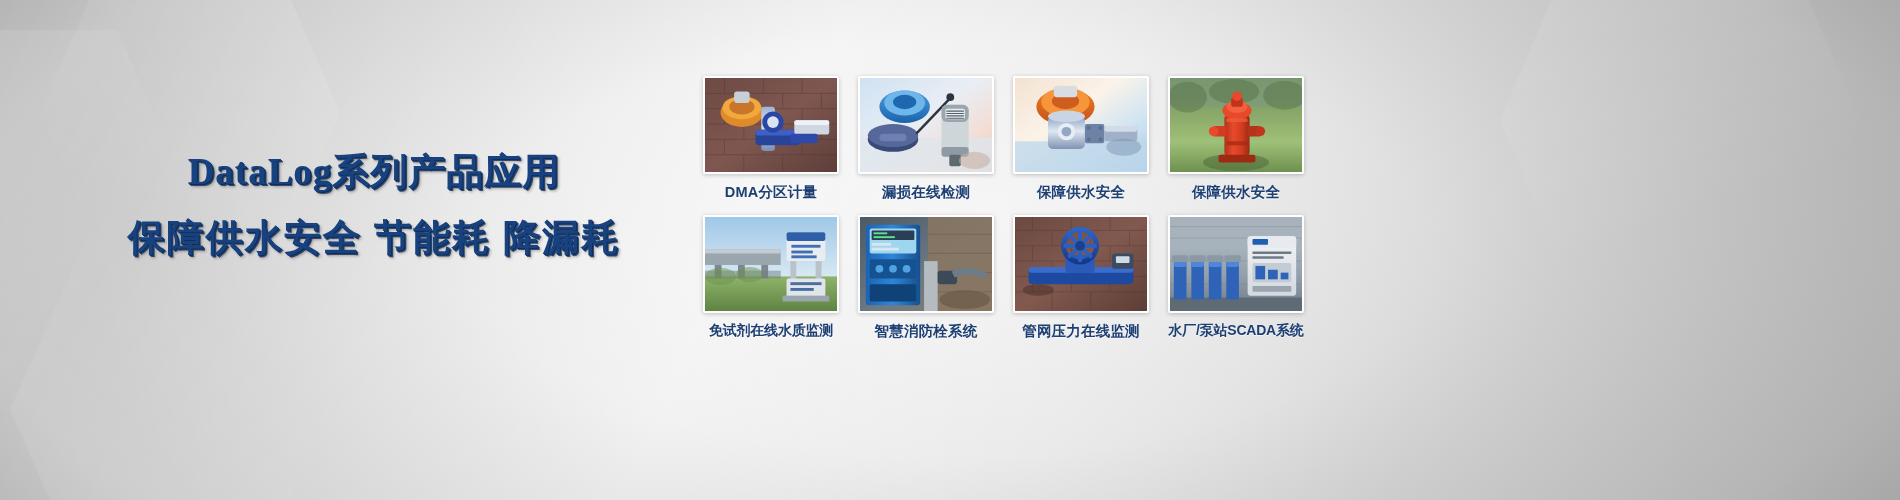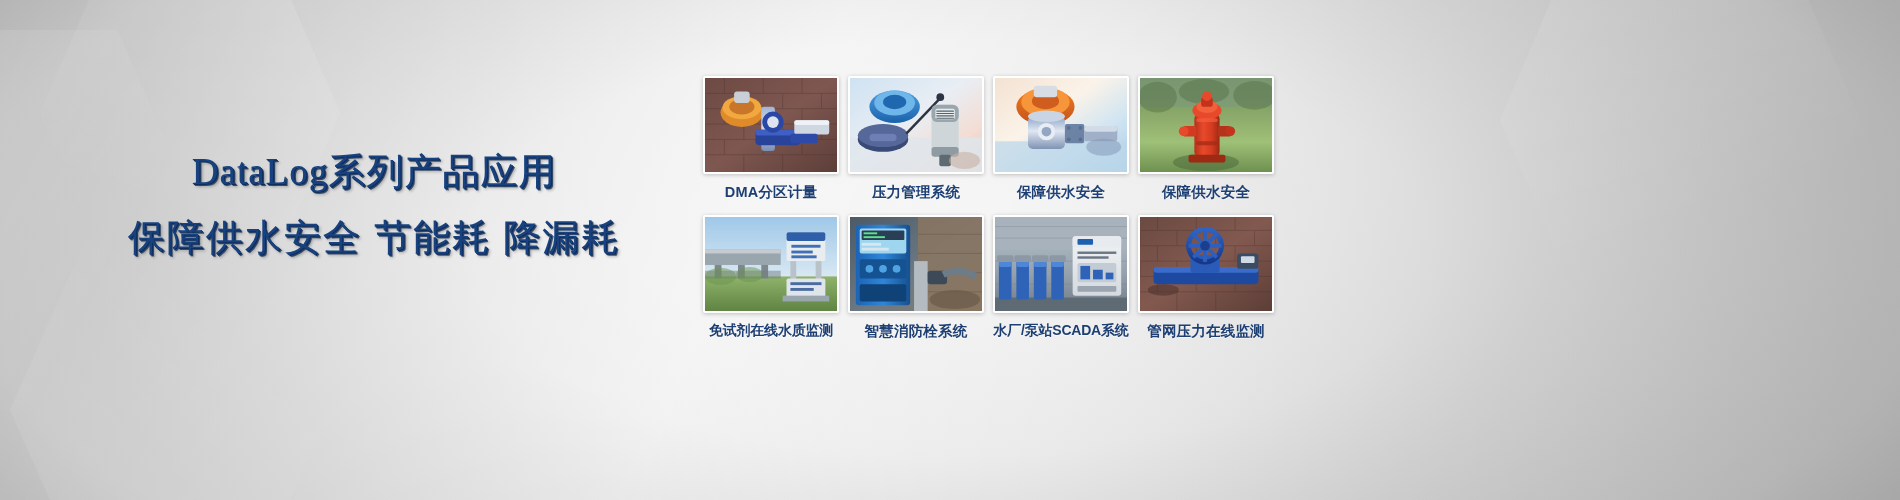--- a/index.html
+++ b/index.html
@@ -56,21 +56,21 @@
             background:linear-gradient(160deg, rgba(255,255,255,.30), rgba(190,190,190,0) 70%); }
 
   
   .headline {
     position:absolute;
     left:0; top:150px; width:700px;
     text-align:center;
     z-index:5;
   }
   .headline .line {
-    font-weight:normal;
+    font-weight:bold;
     color:#17427f;
     letter-spacing:1px;
     white-space:nowrap;
     text-shadow:
       1px 1px 0 #0f2d5c,
       2px 2px 0 rgba(12,38,76,.75),
       3px 3px 3px rgba(0,0,0,.30);
     padding-left: 48px;
   }
   .headline .line1 {
@@ -87,21 +87,21 @@
 
   
   .grid {
     position:absolute;
     left:703px; top:76px;
     width:580px;
     z-index:5;
   }
   .grid-row {
     display:flex;
-    gap:9px;
+    gap:19px;
     margin-bottom:13px;
   }
   .card {
     width:136px;
   }
   .thumb {
     width:136px; height:98px;
     border:2px solid #ffffff;
     border-radius:2px;
     box-shadow:0 1px 4px rgba(0,0,0,.22);
@@ -212,21 +212,21 @@
             <rect x="84" y="28" width="28" height="18" rx="6" fill="#9aa6ad"></rect>
             <rect x="88" y="32" width="20" height="11" rx="2" fill="#e7ecef"></rect>
             <g stroke="#55626b" stroke-width="1.2">
               <path d="M89 34.5H107M89 37H107M89 39.5H107M89 42H107"></path>
             </g>
             <rect x="84" y="72" width="28" height="10" rx="3" fill="#8e9ba2"></rect>
             <rect x="92" y="80" width="12" height="12" rx="2" fill="#5d6a72"></rect>
             <ellipse cx="118" cy="86" rx="16" ry="9" fill="#c8b0a4" opacity=".6"></ellipse>
           </svg>
         </div>
-        <div class="caption">压力管理系统</div>
+        <div class="caption">漏损在线检测</div>
       </div>
 
       <div class="card">
         <div class="thumb">
           <svg viewBox="0 0 136 98" preserveAspectRatio="none">
             <defs>
               <linearGradient id="mtBg" x1="0" y1="0" x2="1" y2="1">
                 <stop offset="0" stop-color="#f3e2d2"></stop>
                   <stop offset=".4" stop-color="#fbf3e9"></stop>
                 <stop offset=".7" stop-color="#cfe4f2"></stop>
@@ -403,20 +403,60 @@
             <ellipse cx="108" cy="86" rx="26" ry="10" fill="#6b5a48" opacity=".7"></ellipse>
           </svg>
         </div>
         <div class="caption">智慧消防栓系统</div>
       </div>
 
       <div class="card">
         <div class="thumb">
           <svg viewBox="0 0 136 98" preserveAspectRatio="none">
             <defs>
+              <linearGradient id="pvBg" x1="0" y1="0" x2="1" y2="1">
+                <stop offset="0" stop-color="#6b4a42"></stop>
+                  <stop offset=".5" stop-color="#82594f"></stop>
+                <stop offset="1" stop-color="#5c3e37"></stop>
+              </linearGradient>
+              <linearGradient id="whG" x1="0" y1="0" x2="0" y2="1">
+                <stop offset="0" stop-color="#2f64c4"></stop>
+                  <stop offset="1" stop-color="#15388a"></stop>
+              </linearGradient>
+            </defs>
+            <rect width="136" height="98" fill="url(#pvBg)"></rect>
+            <g opacity=".32" stroke="#46302b" stroke-width="1">
+              <path d="M0 14H136M0 30H136M0 46H136M0 62H136M0 78H136"></path>
+              <path d="M18 0V14M58 0V14M98 0V14M0 14V30M38 14V30M78 14V30M118 14V30
+                       M18 30V46M58 30V46M98 30V46M0 46V62M38 46V62M78 46V62M118 46V62
+                       M18 62V78M58 62V78M98 62V78M38 78V98M78 78V98"></path>
+            </g>
+            <rect x="14" y="52" width="108" height="18" rx="4" fill="#1d4aa0"></rect>
+            <rect x="14" y="52" width="108" height="6" rx="3" fill="#3b6ccc"></rect>
+            <rect x="52" y="40" width="30" height="18" rx="3" fill="#2b5bb8"></rect>
+            <g stroke="#1a3f8c" stroke-width="4" fill="none">
+              <circle cx="67" cy="30" r="17"></circle>
+            </g>
+            <circle cx="67" cy="30" r="17" fill="none" stroke="url(#whG)" stroke-width="5"></circle>
+            <g stroke="#2d5fc0" stroke-width="4">
+              <path d="M67 13V47M50 30H84M55 18L79 42M79 18L55 42"></path>
+            </g>
+            <circle cx="67" cy="30" r="5" fill="#1a3f8c"></circle>
+            <rect x="100" y="38" width="22" height="16" rx="3" fill="#3b4c62"></rect>
+            <rect x="104" y="41" width="14" height="7" rx="1" fill="#cfdae6"></rect>
+            <ellipse cx="24" cy="76" rx="16" ry="6" fill="#4a322c" opacity=".55"></ellipse>
+          </svg>
+        </div>
+        <div class="caption">管网压力在线监测</div>
+      </div>
+
+      <div class="card">
+        <div class="thumb">
+          <svg viewBox="0 0 136 98" preserveAspectRatio="none">
+            <defs>
               <linearGradient id="scBg" x1="0" y1="0" x2="0" y2="1">
                 <stop offset="0" stop-color="#b9c3cc"></stop>
                   <stop offset=".6" stop-color="#95a2ad"></stop>
                 <stop offset="1" stop-color="#6e7a85"></stop>
               </linearGradient>
               <linearGradient id="pnlG" x1="0" y1="0" x2="0" y2="1">
                 <stop offset="0" stop-color="#f2f4f6"></stop>
                   <stop offset="1" stop-color="#d3d9df"></stop>
               </linearGradient>
             </defs>
@@ -455,55 +495,15 @@
             <g fill="#2f63b8">
               <rect x="88" y="51" width="10" height="14"></rect>
               <rect x="101" y="55" width="10" height="10"></rect>
               <rect x="114" y="58" width="8" height="7"></rect>
             </g>
             <rect x="85" y="72" width="40" height="6" rx="1" fill="#9aa5b0"></rect>
           </svg>
         </div>
         <div class="caption wide">水厂/泵站SCADA系统</div>
       </div>
-
-      <div class="card">
-        <div class="thumb">
-          <svg viewBox="0 0 136 98" preserveAspectRatio="none">
-            <defs>
-              <linearGradient id="pvBg" x1="0" y1="0" x2="1" y2="1">
-                <stop offset="0" stop-color="#6b4a42"></stop>
-                  <stop offset=".5" stop-color="#82594f"></stop>
-                <stop offset="1" stop-color="#5c3e37"></stop>
-              </linearGradient>
-              <linearGradient id="whG" x1="0" y1="0" x2="0" y2="1">
-                <stop offset="0" stop-color="#2f64c4"></stop>
-                  <stop offset="1" stop-color="#15388a"></stop>
-              </linearGradient>
-            </defs>
-            <rect width="136" height="98" fill="url(#pvBg)"></rect>
-            <g opacity=".32" stroke="#46302b" stroke-width="1">
-              <path d="M0 14H136M0 30H136M0 46H136M0 62H136M0 78H136"></path>
-              <path d="M18 0V14M58 0V14M98 0V14M0 14V30M38 14V30M78 14V30M118 14V30
-                       M18 30V46M58 30V46M98 30V46M0 46V62M38 46V62M78 46V62M118 46V62
-                       M18 62V78M58 62V78M98 62V78M38 78V98M78 78V98"></path>
-            </g>
-            <rect x="14" y="52" width="108" height="18" rx="4" fill="#1d4aa0"></rect>
-            <rect x="14" y="52" width="108" height="6" rx="3" fill="#3b6ccc"></rect>
-            <rect x="52" y="40" width="30" height="18" rx="3" fill="#2b5bb8"></rect>
-            <g stroke="#1a3f8c" stroke-width="4" fill="none">
-              <circle cx="67" cy="30" r="17"></circle>
-            </g>
-            <circle cx="67" cy="30" r="17" fill="none" stroke="url(#whG)" stroke-width="5"></circle>
-            <g stroke="#2d5fc0" stroke-width="4">
-              <path d="M67 13V47M50 30H84M55 18L79 42M79 18L55 42"></path>
-            </g>
-            <circle cx="67" cy="30" r="5" fill="#1a3f8c"></circle>
-            <rect x="100" y="38" width="22" height="16" rx="3" fill="#3b4c62"></rect>
-            <rect x="104" y="41" width="14" height="7" rx="1" fill="#cfdae6"></rect>
-            <ellipse cx="24" cy="76" rx="16" ry="6" fill="#4a322c" opacity=".55"></ellipse>
-          </svg>
-        </div>
-        <div class="caption">管网压力在线监测</div>
-      </div>
     </div>
   </div>
 </div>
 
 </body></html>

